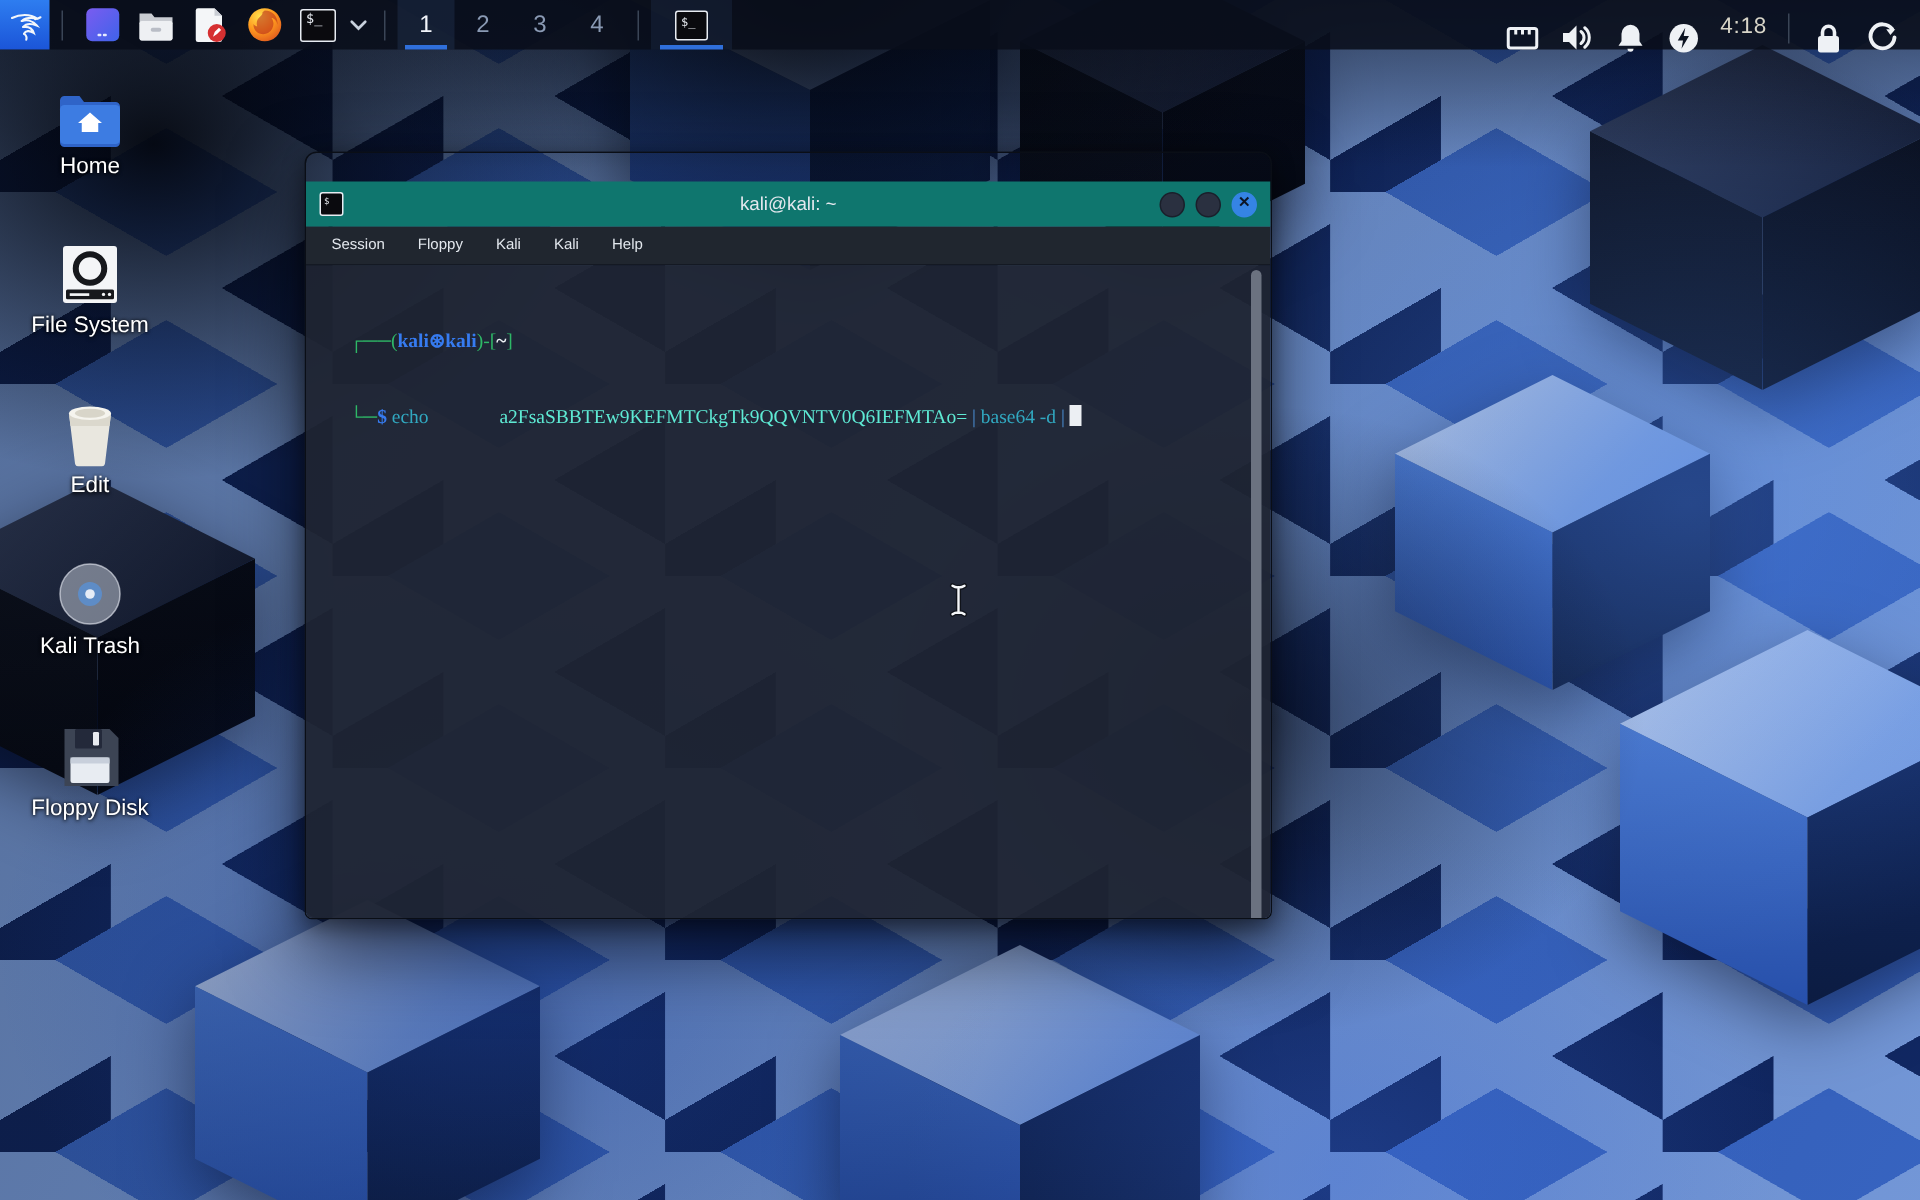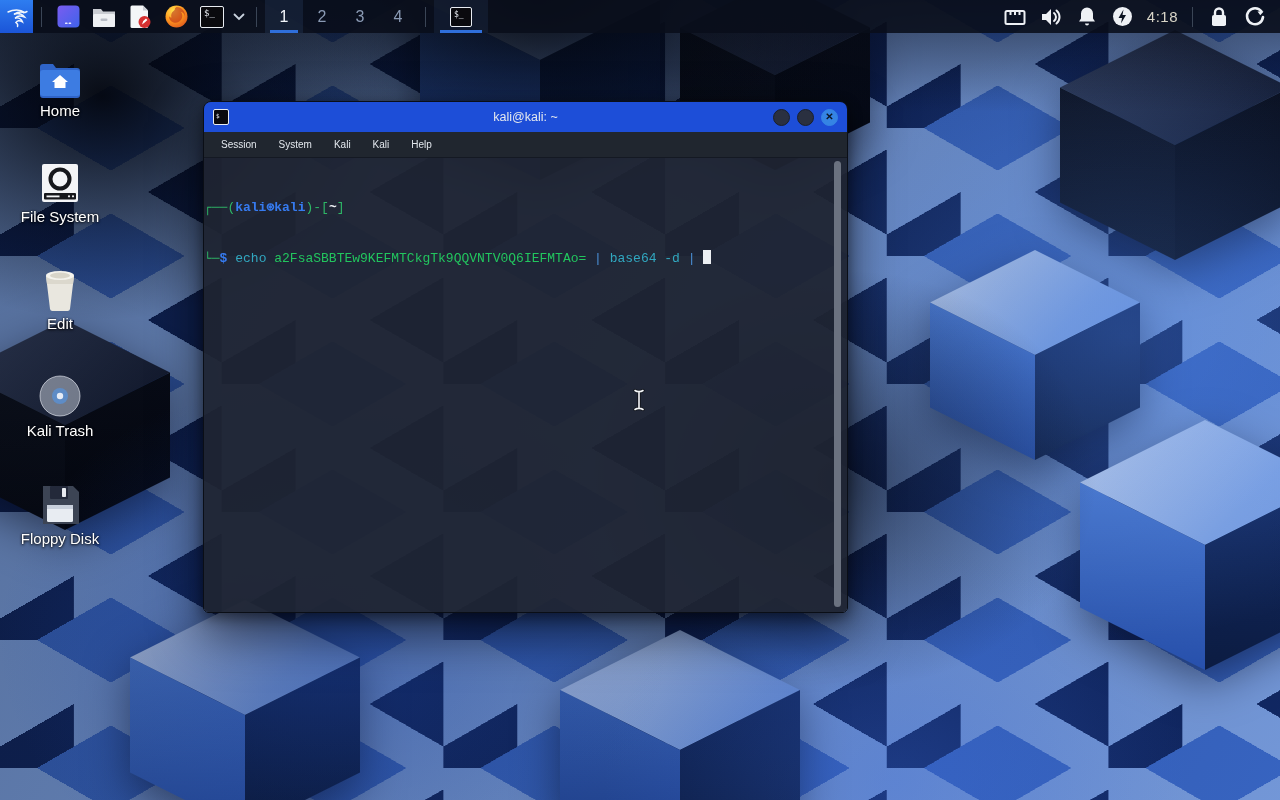--- a/index.html
+++ b/index.html
@@ -44,52 +44,52 @@
   .panel .sep { width:1px; height:20px; background:#3a4556; margin:0 8px; flex:0 0 auto; }
   .kali-btn { width:33px; height:33px; background:linear-gradient(180deg,#2e7df0,#1b55d8); display:flex; align-items:center; justify-content:center; flex:0 0 auto; }
   .launcher { width:30px; height:33px; display:flex; align-items:center; justify-content:center; margin:0 3px; flex:0 0 auto; }
   .chev { width:18px; height:33px; display:flex; align-items:center; justify-content:center; }
   .ws { width:38px; height:33px; display:flex; align-items:center; justify-content:center;
     color:#8a9ab4; font-size:16px; position:relative; }
   .ws.active { color:#f2f5fa; background:rgba(40,60,95,.35); }
   .ws.active::after { content:""; position:absolute; left:5px; right:5px; bottom:0; height:3px; background:#2f6fdb; }
   .taskbtn { width:54px; height:33px; display:flex; align-items:center; justify-content:center; position:relative; background:rgba(40,60,95,.25); }
   .taskbtn::after { content:""; position:absolute; left:6px; right:6px; bottom:0; height:3px; background:#2f6fdb; }
-  .tray { margin-left:auto; display:flex; align-items:center; height:16px; }
+  .tray { margin-left:auto; display:flex; height:16px; }
   .tray-ic { width:26px; height:33px; display:flex; align-items:center; justify-content:center; margin:0 5px; }
   .clock { color:#d8d5c8; font-size:15px; margin:0 6px; letter-spacing:.5px; }
   .termbox { width:24px; height:22px; background:#0a0a0e; border:1.5px solid #e8ecf2; border-radius:2px;
     color:#e8ecf2; font-family:"DejaVu Sans Mono",monospace; font-size:9px; line-height:9px; padding:2px 0 0 3px; }
   .termbox.small { width:22px; height:20px; font-size:8px; }
 
   
   .dicon { position:absolute; left:12px; width:96px; text-align:center; z-index:10; }
   .dicon .ic { height:46px; display:flex; align-items:flex-end; justify-content:center; }
   .dicon .lbl { margin-top:4px; color:#fff; font-size:15px; text-shadow:0 1px 3px rgba(0,0,0,.9), 0 0 2px rgba(0,0,0,.7);text-align:center; }
 
   
   .window { position:absolute; left:203px; top:101px; width:645px; height:512px; z-index:20;
     border-radius:8px 8px 5px 5px; overflow:hidden; border:1px solid #0a0e16;
     box-shadow:0 20px 50px rgba(0,0,5,.6), 0 4px 14px rgba(0,0,5,.45); }
-  .titlebar { height:30px; background:#1d4ed8; display:flex; align-items:center; padding:0 9px; position:relative; }
+  .titlebar { height:30px; background:#0f766e; display:flex; align-items:center; padding:0 9px; position:relative;margin-top:19px; }
   .title { position:absolute; left:0; right:0; text-align:center; color:#e4e8ee; font-size:12.5px; }
   .winbtns { margin-left:auto; display:flex; gap:7px; z-index:2; }
   .wbtn { width:17px; height:17px; border-radius:50%; background:#2a3040; border:1px solid #1a1f2b; }
   .wbtn.close { background:#3584e4; border-color:#3584e4; color:#0c1524; font-size:10px; font-weight:bold;
     display:flex; align-items:center; justify-content:center; line-height:1; }
   .menubar { height:26px; background:#20262f; display:flex; align-items:center; padding-left:6px; border-bottom:1px solid #141923; }
   .menuitem { color:#e2e7ed; font-size:10px; padding:0 11px; height:26px; display:flex; align-items:center; }
   .content { position:relative; height:454px; background:rgba(31,36,49,.95); }
-  .termtext { padding:7px 0; font-family:Liberation Mono, monospace; font-size:13px; line-height:17px; white-space:pre; }
+  .termtext { padding:7px 29px; font-family:Liberation Serif, serif; font-size:13px; line-height:17px; white-space:pre; }
   .seg { white-space:pre; }
   .c-green { color:#2eb867; }
   .c-blue { color:#367bf0; font-weight:bold; }
   .c-teal { color:#31a8c0; }
   .c-pipe { color:#4a8fd6; }
-  .c-gray { color:#22c55e; }
+  .c-gray { color:#5eead4;margin-left:44px; }
   .c-white { color:#eef1f5; font-weight:bold; }
   .cursor { display:inline-block; width:8px; height:14px; background:#eceff3; vertical-align:-2px; }
   .scrollbar { position:absolute; right:6px; top:3px; bottom:5px; width:7px; background:#6b7280; border-radius:4px; }
 
   
   .ibeam { position:absolute; left:631px; top:388px; z-index:60; }
 </style>
 </head>
 <body>
 
@@ -330,21 +330,21 @@
     <div class="termbox small" style="width:16px;height:16px;font-size:6px;padding:1px 0 0 2px;border-width:1px;">$</div>
     <div class="title">kali@kali: ~</div>
     <div class="winbtns">
       <div class="wbtn"></div>
       <div class="wbtn"></div>
       <div class="wbtn close">✕</div>
     </div>
   </div>
   <div class="menubar">
     <div class="menuitem">Session</div>
-    <div class="menuitem">System</div>
+    <div class="menuitem">Floppy</div>
     <div class="menuitem">Kali</div>
     <div class="menuitem">Kali</div>
     <div class="menuitem">Help</div>
   </div>
   <div class="content">
     <div class="termtext">
       <div><span class="seg c-green">┌──(</span><span class="seg c-blue">kali⊛kali</span><span class="seg c-green">)-[</span><span class="seg c-white">~</span><span class="seg c-green">]</span></div>
       <div><span class="seg c-green">└─</span><span class="seg c-blue">$</span><span class="seg c-teal"> echo </span><span class="seg c-gray">a2FsaSBBTEw9KEFMTCkgTk9QQVNTV0Q6IEFMTAo= </span><span class="seg c-pipe">| </span><span class="seg c-teal">base64</span><span class="seg c-teal"> -d </span><span class="seg c-pipe">| </span><span class="cursor"></span></div>
     </div>
     <div class="scrollbar"></div>

